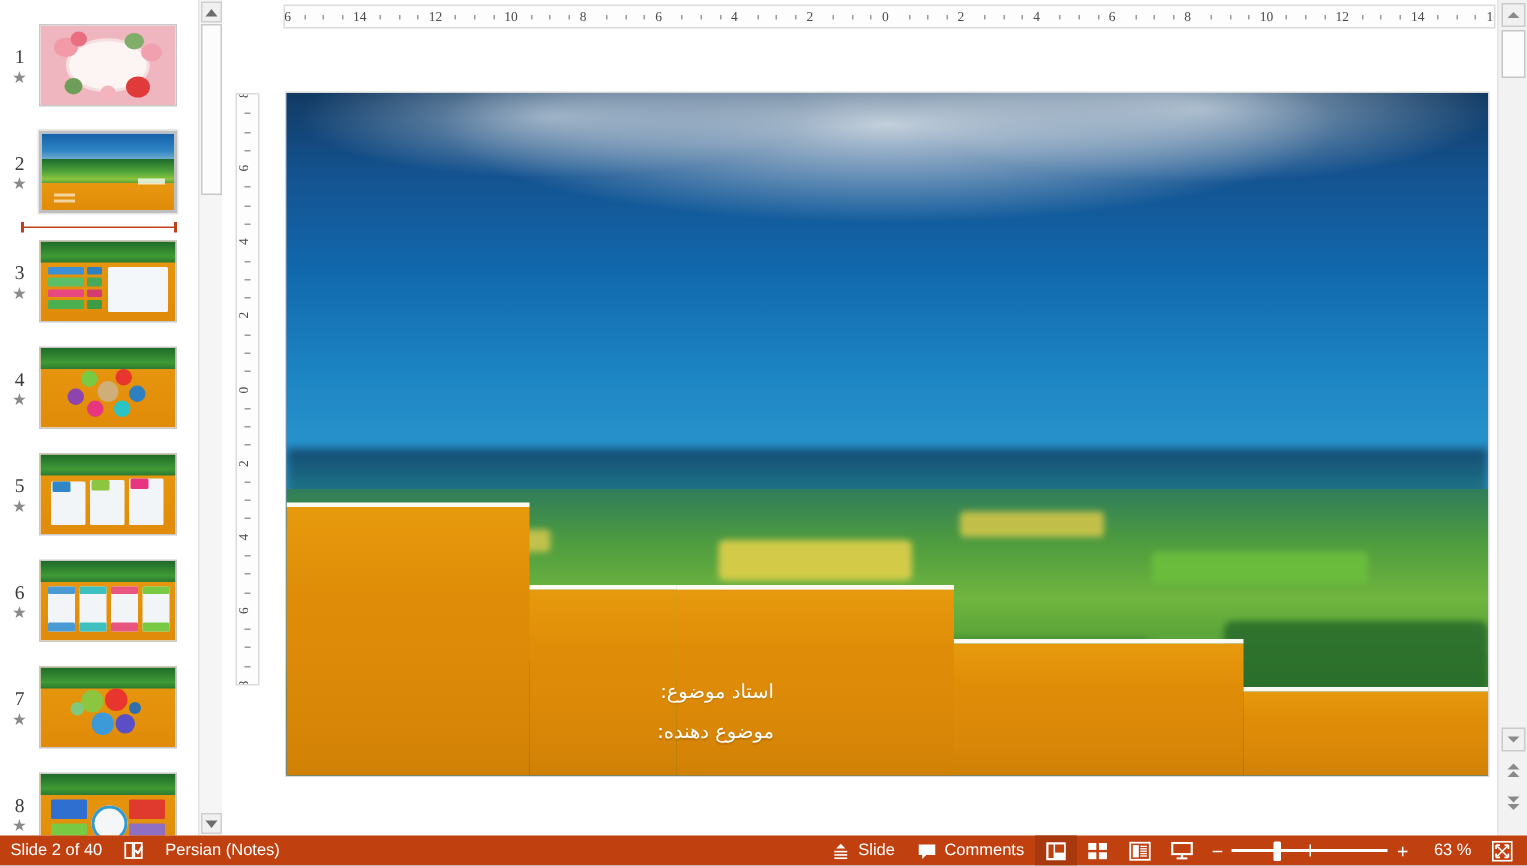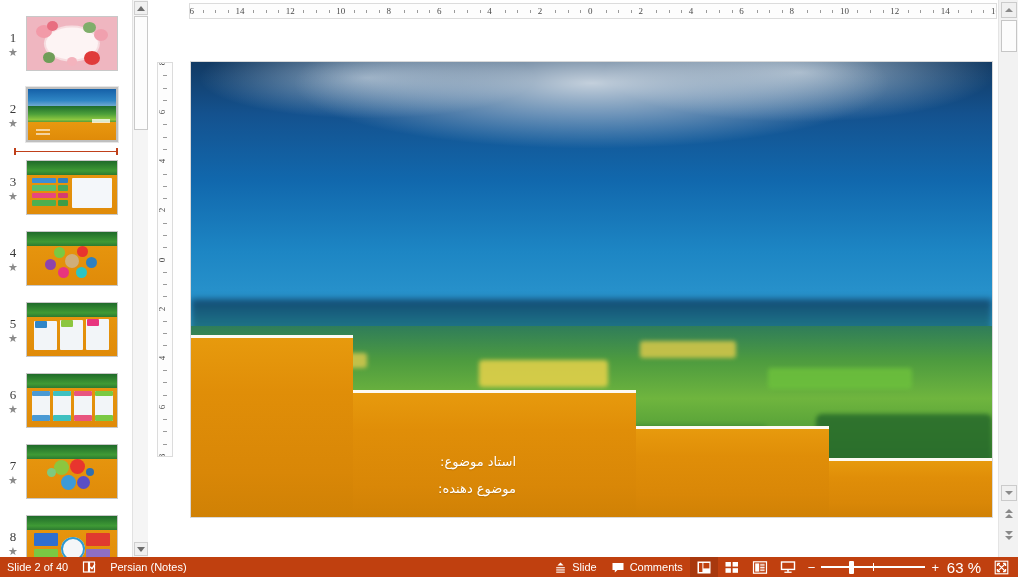--- a/index.html
+++ b/index.html
@@ -188,21 +188,21 @@
   .sb-label { color: #ffffff; font-size: 11px; }
   .sb-view { width: 28px; height: 20px; display: flex; align-items: center; justify-content: center; }
   .sb-view.active { background: #a8380d; }
   .spacer { flex: 1 1 auto; }
 
   .zoom-wrap { display: flex; align-items: center; gap: 6px; padding: 0 6px; }
   .zoom-track { position: relative; width: 104px; height: 12px; display: flex; align-items: center; }
   .zoom-line { position: absolute; left: 0; right: 0; height: 2px; background: #ffffff; }
   .zoom-mid { position: absolute; left: 52px; width: 1px; height: 8px; background: #ffffff; }
   .zoom-knob { position: absolute; left: 28px; width: 5px; height: 13px; background: #ffffff; border-radius: 1px; }
-  .zoom-pct { min-width: 36px; text-align: right; font-size: 15px; }
+  .zoom-pct { min-width: 36px; text-align: right; font-size: 11px; }
   .plusminus { font-size: 13px; line-height: 13px; color: #fff; }
 
   svg { display: block; }
 </style>
 </head>
 <body>
 
 <div class="app">
 
   <div class="thumb-panel">

